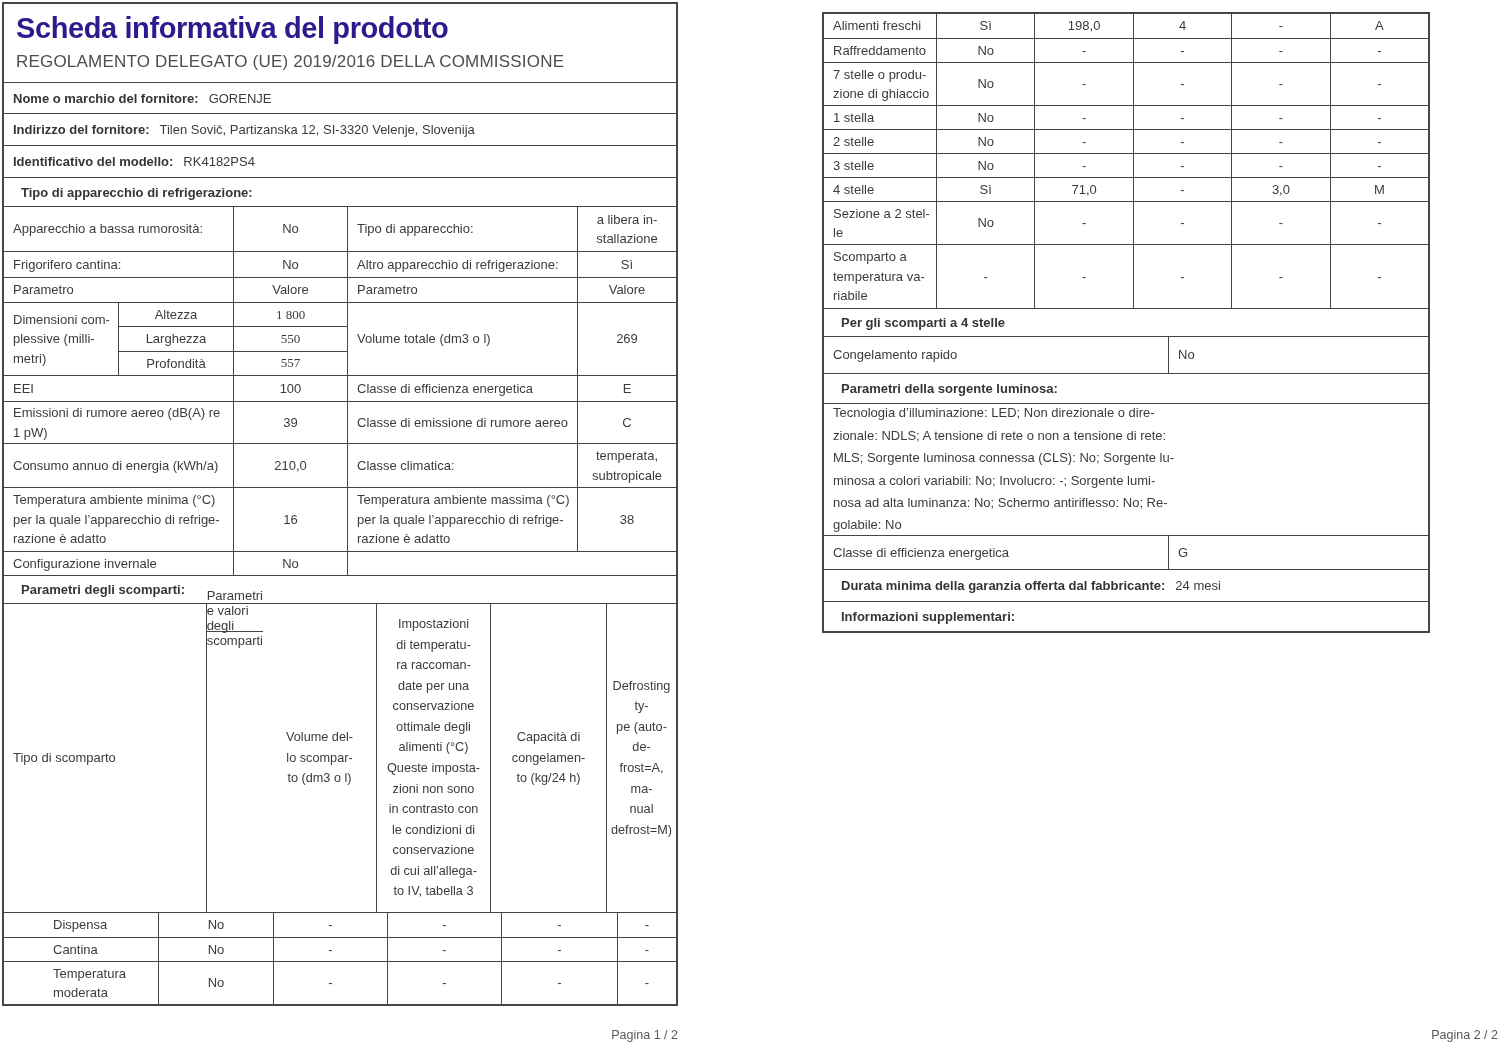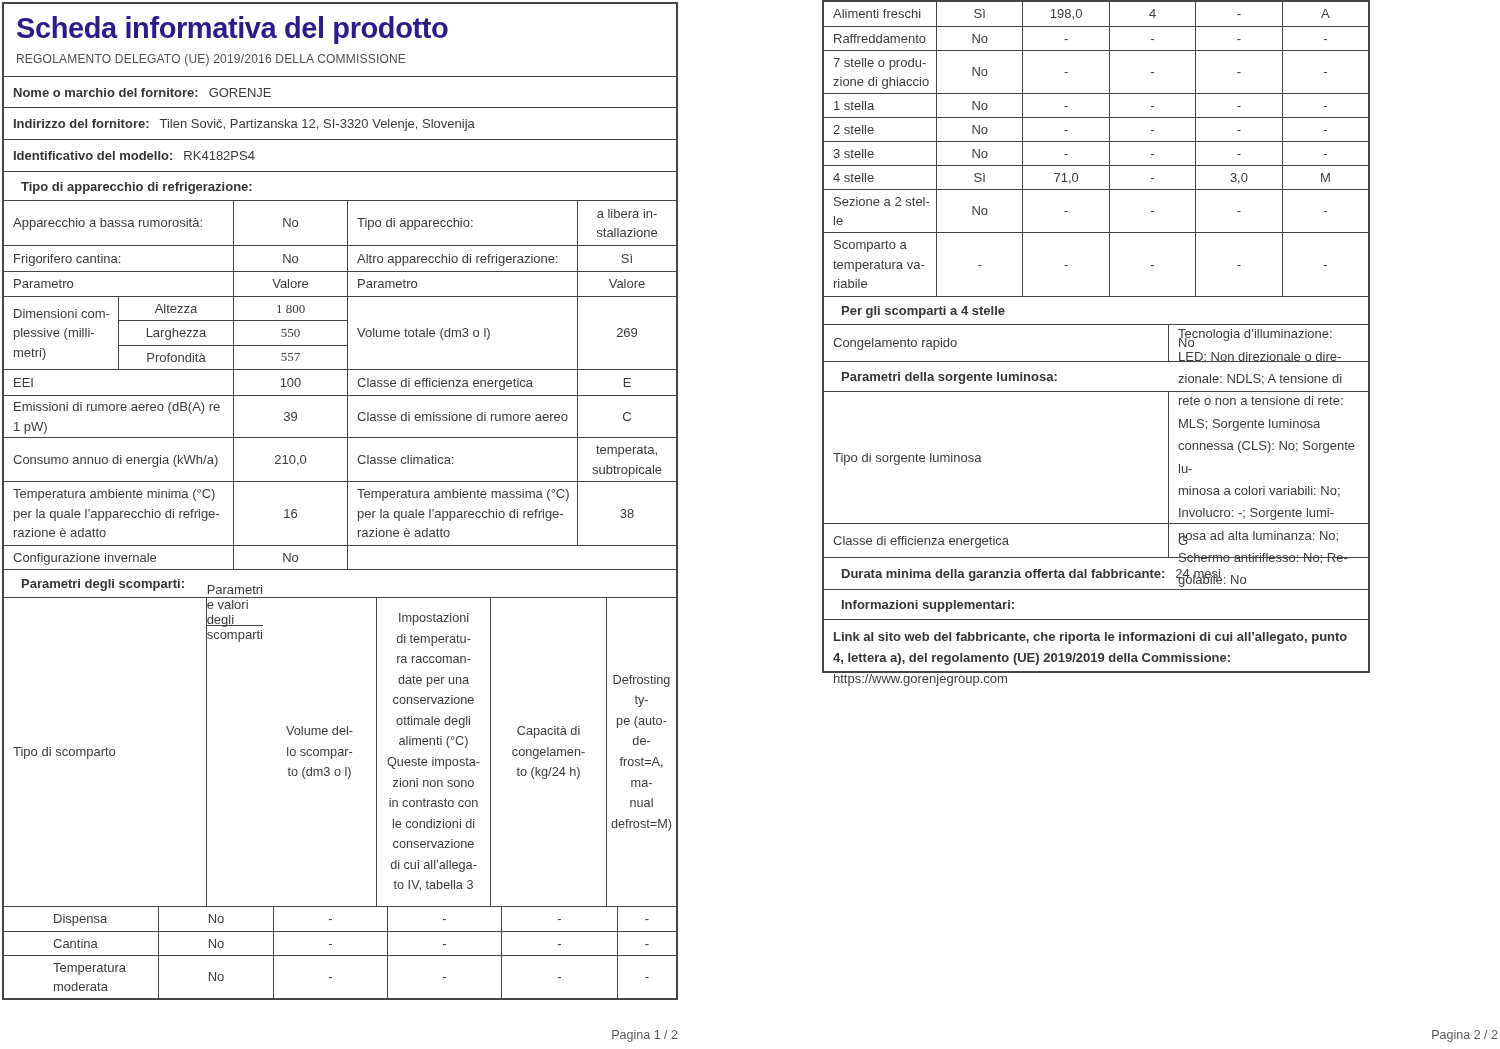--- a/index.html
+++ b/index.html
@@ -6,37 +6,37 @@
     --bc:#454545;
     --txt:#3b3b3b;
     --accent:#2b1b8c;
   }
   *{box-sizing:border-box;margin:0;padding:0;}
   html,body{width:1500px;height:1049px;background:#ffffff;
     font-family:"Liberation Sans",sans-serif;color:var(--txt);font-size:13px;}
   body{position:relative;overflow:hidden;}
   .page{position:absolute;border:2px solid var(--bc);background:#fff;}
   #page1{left:2px;top:2px;width:676px;}
-  #page2{left:822px;top:0;width:548px;}
+  #page2{left:822px;top:12px;width:608px;}
   .r{display:flex;border-top:1.5px solid var(--bc);align-items:stretch;}
   .r.first{border-top:none;}
   .cell{display:flex;align-items:center;justify-content:center;text-align:center;
     border-right:1.5px solid var(--bc);padding:2px 4px;line-height:1.5;}
   .cell:last-child{border-right:none;}
   .cell.l{justify-content:flex-start;text-align:left;padding-left:9px;padding-right:6px;}
   .pre{white-space:pre-line;}
   b,.b{font-weight:700;color:#353535;}
   
   .w1{width:230px;} .w2{width:114px;} .w3{width:230px;} .w4{flex:1;}
   .dw1{width:115px;} .dw2{width:115px;} .dw3{width:114px;font-family:Liberation Serif, serif;}
   .cw1{width:115px;margin-left:40px;} .cw2{width:115px;} .cw3{width:114px;} .cw4{width:114px;} .cw5{width:116px;} .cw6{flex:1;}
   
   .titleblock{padding:8px 12px 10px 12px;}
   .doc-title{font-size:29px;font-weight:700;color:var(--accent);letter-spacing:-0.4px;}
-  .doc-subtitle{font-size:12px;color:#4e4e4e;margin-top:7px;letter-spacing:0.2px;}
+  .doc-subtitle{font-size:17px;color:#4e4e4e;margin-top:7px;letter-spacing:0.2px;}
   .inforow{height:31px;display:flex;align-items:center;border-top:1.5px solid var(--bc);
     padding-left:9px;gap:10px;}
   .sectionrow{display:flex;align-items:center;border-top:1.5px solid var(--bc);padding-left:17px;}
   
   .stack{display:flex;flex-direction:column;border-right:1.5px solid var(--bc);}
   .stack .sub{flex:1;display:flex;align-items:center;justify-content:center;border-top:1.5px solid var(--bc);}
   .stack .sub:first-child{border-top:none;}
   
   .comp-right{flex:1;display:flex;}
   .comp-group{height:28px;display:flex;align-items:center;justify-content:center;border-bottom:1.5px solid var(--bc);}
@@ -306,21 +306,20 @@
   <div class="r" style="height:37px">
     <div class="cell l lw">Congelamento rapido</div>
     <div class="cell l vflex">No</div>
   </div>
 
   <div class="sectionrow" style="height:30px">
     <span class="b">Parametri della sorgente luminosa:</span>
   </div>
 
   <div class="r" style="height:132px">
-    <div class="cell l lw">Tipo di sorgente luminosa</div>
     <div class="cell l vflex pre lightval">Tecnologia d’illuminazione: LED; Non direzionale o dire-
 zionale: NDLS; A tensione di rete o non a tensione di rete:
 MLS; Sorgente luminosa connessa (CLS): No; Sorgente lu-
 minosa a colori variabili: No; Involucro: -; Sorgente lumi-
 nosa ad alta luminanza: No; Schermo antiriflesso: No; Re-
 golabile: No</div>
   </div>
   <div class="r" style="height:34px">
     <div class="cell l lw">Classe di efficienza energetica</div>
     <div class="cell l vflex">G</div>
@@ -328,19 +327,15 @@
 
   <div class="sectionrow" style="height:32px;gap:10px">
     <span class="b">Durata minima della garanzia offerta dal fabbricante:</span>
     <span class="inline-val">24 mesi</span>
   </div>
 
   <div class="sectionrow" style="height:30px">
     <span class="b">Informazioni supplementari:</span>
   </div>
 
-  <div class="sectionrow" style="height:52px;display:block;padding:7px 10px 6px 9px;line-height:1.6">
-    <span class="b">Link al sito web del fabbricante, che riporta le informazioni di cui all’allegato, punto 4, lettera a), del regolamento (UE) 2019/2019 della Commissione:</span>
-    <span class="inline-val">https://www.gorenjegroup.com</span>
-  </div>
 </div>
 
 <div class="footer" id="footer2">Pagina 2 / 2</div>
 
 </body></html>

